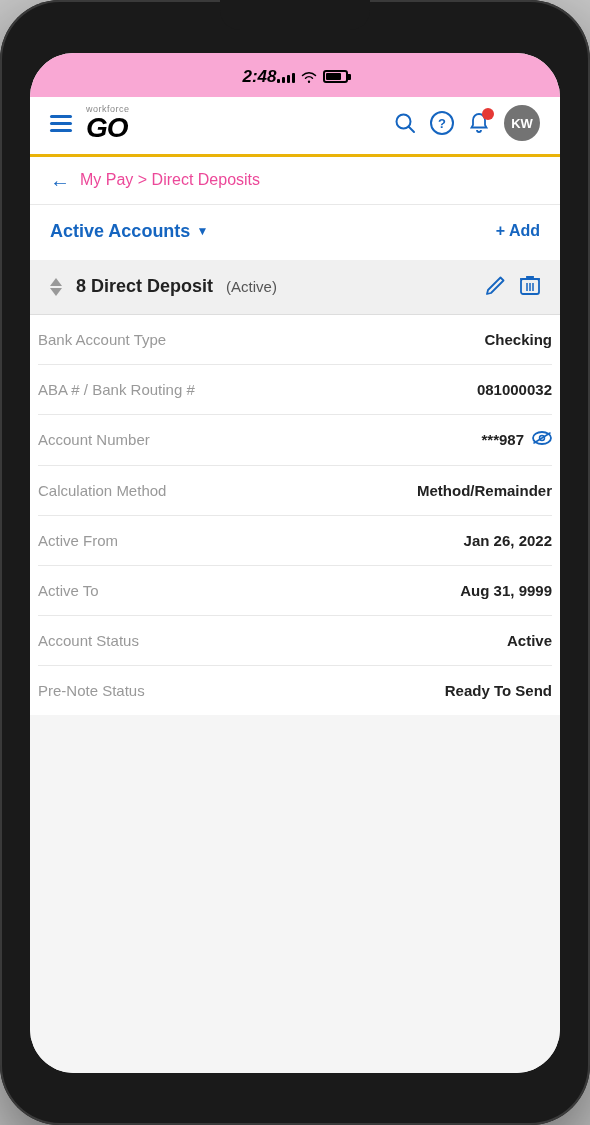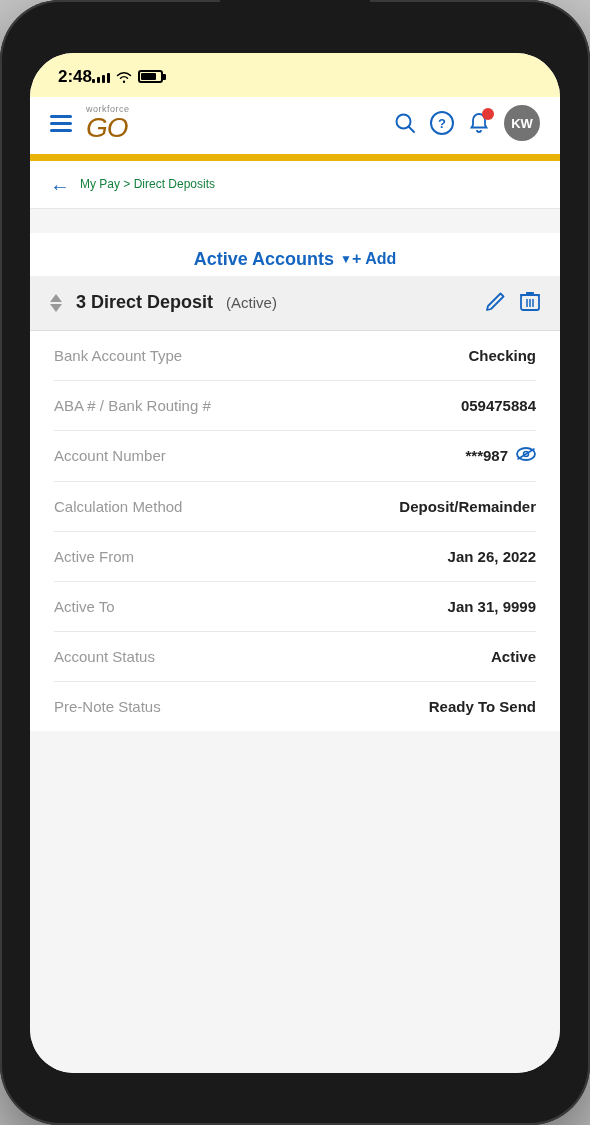--- a/index.html
+++ b/index.html
@@ -45,26 +45,27 @@
       width: 150px;
       height: 30px;
       background: #1a1a1a;
       border-radius: 0 0 20px 20px;
       z-index: 10;
     }
 
     
     .status-bar {
       display: flex;
-      justify-content: flex-start;
+      justify-content: center;
       align-items: center;
       padding: 10px 28px 6px 28px;
       height: 44px;
-      background: #fef9c3;
+      background: #f9a8d4;
       flex-shrink: 0;
+      font-style: italic;
     }
 
     .status-time {
       font-size: 17px;
       font-weight: 600;
       color: #000;
     }
 
     .status-icons {
       display: flex;
@@ -115,21 +116,21 @@
       border-radius: 1px;
     }
 
     
     .top-nav {
       display: flex;
       align-items: center;
       justify-content: space-between;
       padding: 8px 20px 12px 20px;
       background: #fff;
-      border-bottom: 7px solid #eab308;
+      border-bottom: 3px solid #eab308;
       flex-shrink: 0;
     }
 
     .nav-left {
       display: flex;
       align-items: center;
       gap: 14px;
     }
 
     .hamburger-icon {
@@ -212,40 +213,39 @@
     }
 
     .back-arrow {
       color: #1565c0;
       font-size: 20px;
       margin-right: 10px;
       cursor: pointer;
     }
 
     .breadcrumb-text {
-      color: #15803d;
-      font-size: 12px;
+      color: #ec4899;
+      font-size: 16px;
       font-weight: 400;
     }
 
     
     .content {
       flex: 1;
       overflow-y: auto;
       background: #f5f5f5;
     }
 
     
     .accounts-header {
       display: flex;
-      justify-content: center;
-      align-items: center;
-      padding: 16px 20px 6px 20px;
+      justify-content: space-between;
+      align-items: center;
+      padding: 16px 20px 18px 20px;
       background: #fff;
-      margin-top: 24px;
     }
 
     .accounts-title-btn {
       display: flex;
       align-items: center;
       gap: 6px;
       color: #1565c0;
       font-size: 18px;
       font-weight: 600;
       cursor: pointer;
@@ -336,21 +336,21 @@
     }
 
     .delete-btn-icon {
       cursor: pointer;
       color: #1565c0;
     }
 
     
     .detail-rows {
       background: #fff;
-      padding: 0 24px;
+      padding: 0 8px;
     }
 
     .detail-row {
       display: flex;
       justify-content: space-between;
       align-items: center;
       padding: 16px 0;
       border-bottom: 1px solid #e8e8e8;
     }
 
@@ -394,22 +394,22 @@
       text-transform: lowercase;
     }
 
     .logo-big {
       display: flex;
       align-items: baseline;
     }
 
     .logo-GO {
       font-size: 28px;
-      font-weight: 400;
-      color: #a16207;
+      font-weight: 700;
+      color: #000000;
       font-style: italic;
       letter-spacing: -1px;
     }
   </style>
 </head>
 <body>
 
 <div class="phone-shell">
   <div class="notch"></div>
   <div class="phone-screen">
@@ -495,21 +495,21 @@
         </button>
       </div>
 
       <div class="deposit-card">
         <div class="deposit-header">
           <div class="sort-arrows">
             <span class="arrow-up"></span>
             <span class="arrow-down"></span>
           </div>
           <div class="deposit-title">
-            <span>3 Direct Deposit</span>
+            <span>8 Direct Deposit</span>
             <span class="deposit-badge">(Active)</span>
           </div>
           <div class="deposit-actions">
             <span class="edit-btn-icon">
               <svg width="20" height="20" viewBox="0 0 20 20" fill="none">
                 <path d="M14.5 2.5l3 3L5 18l-4 1 1-4L14.5 2.5z" stroke="#1565c0" stroke-width="1.8" fill="none" stroke-linejoin="round"></path>
               </svg>
             </span>
             <span class="delete-btn-icon">
               <svg width="20" height="22" viewBox="0 0 20 22" fill="none">
@@ -527,50 +527,50 @@
         <div class="detail-rows" id="detail-rows-container">
         <div class="detail-row">
               <span class="detail-label">Bank Account Type</span>
               <span class="detail-value">
                 <span>Checking</span>
               </span>
             </div>
             <div class="detail-row">
               <span class="detail-label">ABA # / Bank Routing #</span>
               <span class="detail-value">
-                <span>059475884</span>
+                <span>081000032</span>
               </span>
             </div>
             <div class="detail-row">
               <span class="detail-label">Account Number</span>
               <span class="detail-value">
                 <span>***987</span>
                 <span class="eye-icon"><svg width="20" height="14" viewBox="0 0 20 14" fill="none">
       <ellipse cx="10" cy="7" rx="9" ry="6" stroke="#1565c0" stroke-width="1.8" fill="none"></ellipse>
       <circle cx="10" cy="7" r="2.5" stroke="#1565c0" stroke-width="1.5" fill="none"></circle>
       <line x1="2" y1="12" x2="18" y2="2" stroke="#1565c0" stroke-width="1.5" stroke-linecap="round"></line>
     </svg></span>
               </span>
             </div>
             <div class="detail-row">
               <span class="detail-label">Calculation Method</span>
               <span class="detail-value">
-                <span>Deposit/Remainder</span>
+                <span>Method/Remainder</span>
               </span>
             </div>
             <div class="detail-row">
               <span class="detail-label">Active From</span>
               <span class="detail-value">
                 <span>Jan 26, 2022</span>
               </span>
             </div>
             <div class="detail-row">
               <span class="detail-label">Active To</span>
               <span class="detail-value">
-                <span>Jan 31, 9999</span>
+                <span>Aug 31, 9999</span>
               </span>
             </div>
             <div class="detail-row">
               <span class="detail-label">Account Status</span>
               <span class="detail-value">
                 <span>Active</span>
               </span>
             </div>
             <div class="detail-row">
               <span class="detail-label">Pre-Note Status</span>

